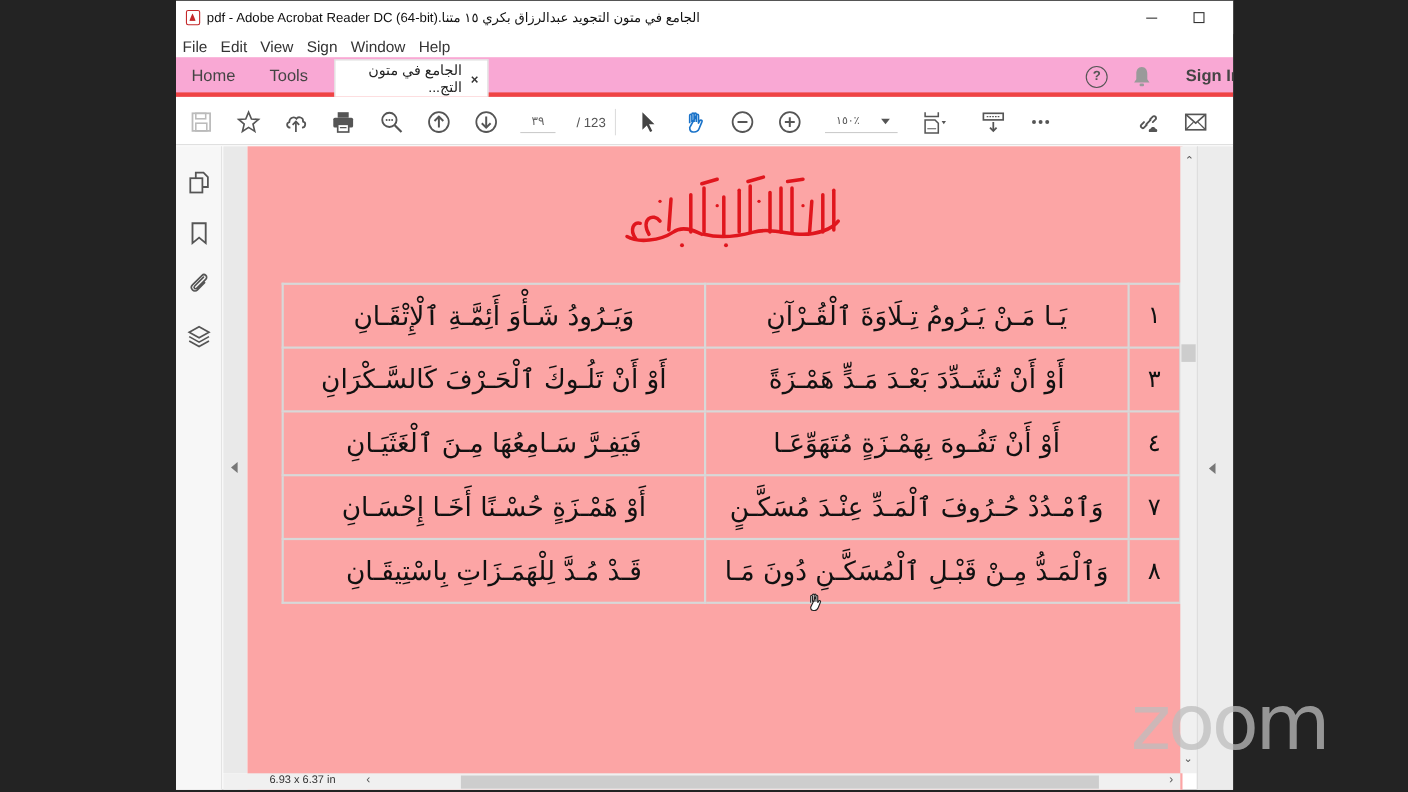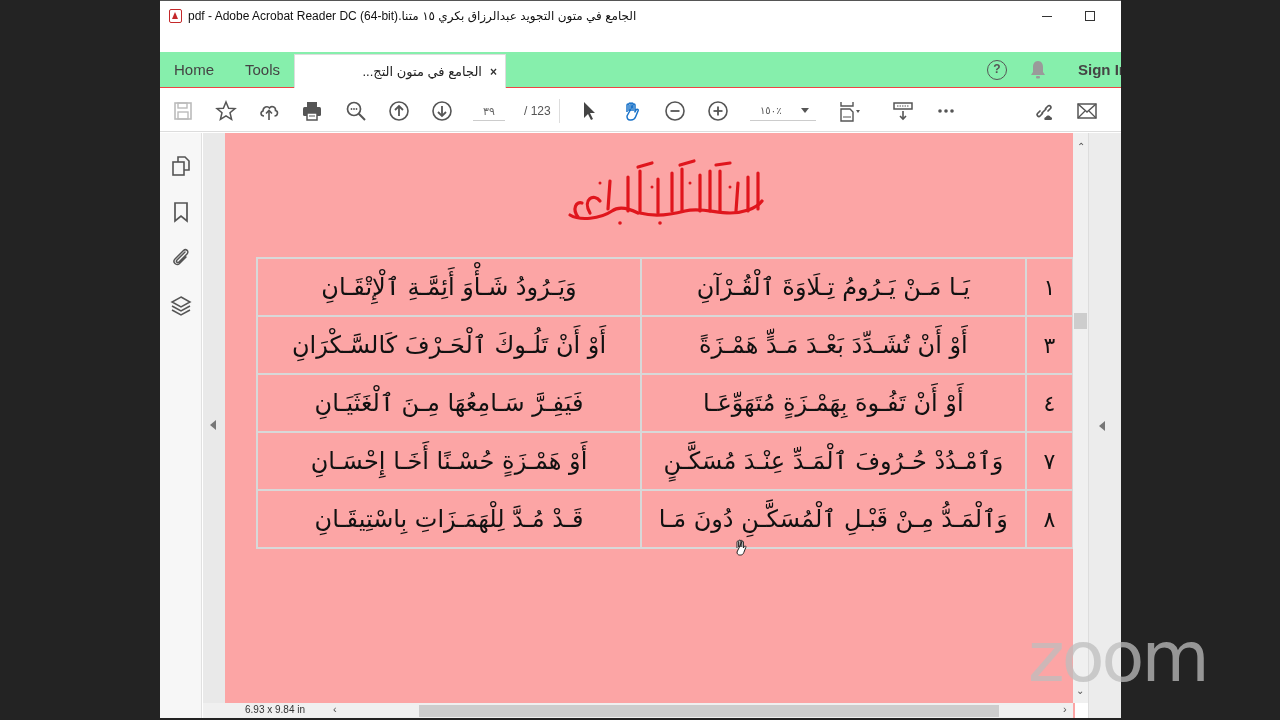--- a/index.html
+++ b/index.html
@@ -15,25 +15,25 @@
   .win-ctrl { position: absolute; top: 0; height: 30px; width: 46px; display: flex; align-items: center; justify-content: center; color: #222; font-size: 14px; }
   .win-min { left: 864px; }
   .win-min span { display: block; width: 10px; height: 1px; background: #333; }
   .win-max { left: 907px; }
   .win-max span { display: block; width: 10px; height: 10px; border: 1.2px solid #333; }
 
   .menubar { position: absolute; left: 0; top: 30px; width: 961px; height: 21px; display: flex; align-items: center; font-size: 14px; color: #333; }
   .menubar .mi { margin-left: 6px; margin-right: 6px; }
   .menubar .mi:first-child { margin-left: 6px; }
 
-  .tabbar { position: absolute; left: 0; top: 51px; width: 961px; height: 36px; background: #86efac; border-bottom: 1px solid #ef4444; padding-left: 48px; }
+  .tabbar { position: absolute; left: 0; top: 51px; width: 961px; height: 36px; background: #f9a8d4; border-bottom: 4px solid #ef4444; padding-left: 48px; }
   .tab-home, .tab-tools { position: absolute; top: 0; height: 36px; line-height: 36px; font-size: 15px; color: #444; }
   .tab-home { left: 14px; }
   .tab-tools { left: 85px; text-align: center; }
-  .tab-doc { position: absolute; left: 134px; top: 2px; width: 212px; height: 34px; background: #fff; border: 1px solid #ddd; border-bottom: none; display: flex; align-items: center; justify-content: flex-end; padding-right: 8px; }
+  .tab-doc { position: absolute; left: 144px; top: 2px; width: 140px; height: 34px; background: #fff; border: 1px solid #ddd; border-bottom: none; display: flex; align-items: center; justify-content: flex-end; padding-right: 8px; }
   .tab-doc .label { font-size: 13px; color: #222; direction: rtl; margin-right: 8px; }
   .tab-doc .close { font-size: 12px; color: #333; font-weight: bold; }
   .help-icon { position: absolute; left: 827px; top: 8px; width: 20px; height: 20px; border: 1.5px solid #555; border-radius: 50%; font-size: 12px; line-height: 17px; text-align: center; color: #555; font-weight: bold; }
   .bell-icon { position: absolute; left: 870px; top: 8px; width: 16px; height: 20px; }
   .signin { position: absolute; left: 918px; top: 9px; font-size: 15px; font-weight: bold; color: #444; white-space: nowrap; }
 
   .toolbar { position: absolute; left: 0; top: 88px; width: 961px; height: 43px; background: #fff; border-bottom: 1px solid #ddd; }
   .tb { position: absolute; top: 9px; width: 26px; height: 26px; display: flex; align-items: center; justify-content: center; }
   .tb svg { width: 22px; height: 22px; }
   .page-input { position: absolute; left: 313px; top: 12px; width: 32px; height: 20px; border-bottom: 1px solid #ccc; font-size: 11px; color: #666; text-align: center; line-height: 20px; }
@@ -82,20 +82,28 @@
     <span class="app-icon"></span>
     <span class="title-text">الجامع في متون التجويد عبدالرزاق بكري ١٥ متنا.pdf - Adobe Acrobat Reader DC (64-bit)</span>
     <div class="win-ctrl win-min">
         <span></span>
       </div>
     <div class="win-ctrl win-max">
         <span></span>
       </div>
   </div>
 
+  <div class="menubar">
+    <span class="mi">File</span>
+    <span class="mi">Edit</span>
+    <span class="mi">View</span>
+    <span class="mi">Sign</span>
+    <span class="mi">Window</span>
+    <span class="mi">Help</span>
+  </div>
 
   <div class="tabbar">
     <span class="tab-home">Home</span>
     <span class="tab-tools">Tools</span>
     <div class="tab-doc">
       <span class="label">الجامع في متون التج...</span>
       <span class="close">×</span>
     </div>
     <div class="help-icon">?</div>
     <svg class="bell-icon" viewBox="0 0 16 20">
@@ -312,21 +320,21 @@
     <span class="vs-up">⌃</span>
     <div class="vs-thumb"></div>
     <span class="vs-down">⌄</span>
   </div>
 
   <div class="rightpanel">
     <div class="rp-collapse"></div>
   </div>
 
   <div class="statusbar">
-    <span class="status-size">6.93 x 9.84 in</span>
+    <span class="status-size">6.93 x 6.37 in</span>
     <span class="hs-left">‹</span>
     <div class="hs-thumb"></div>
     <span class="hs-right">›</span>
   </div>
 
   <svg class="cursor-hand" style="left:573px" viewBox="0 0 16 18">
     <path d="M4 10 L4 4 C4 2.8 5.6 2.8 5.6 4 L5.6 9 M5.6 3 C5.6 1.8 7.2 1.8 7.2 3 L7.2 9 M7.2 3 C7.2 1.8 8.8 1.8 8.8 3 L8.8 9 M8.8 4 C8.8 2.8 10.4 2.8 10.4 4 L10.4 10 L11.2 8.5 C12 7.5 13.5 8.2 12.8 9.5 L10.8 14.5 C10 16.5 9 17 7.5 17 L6.5 17 C5 17 4 15.8 4 14 Z" fill="#fff" stroke="#222" stroke-width="1"></path>
   </svg>
 </div>
 

